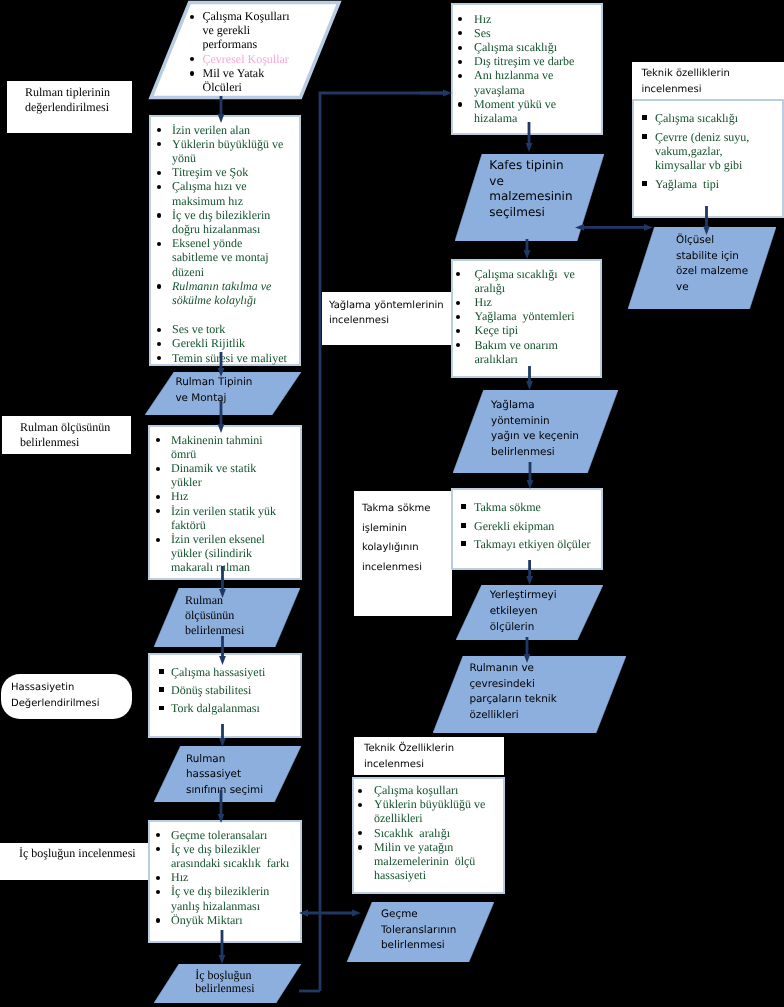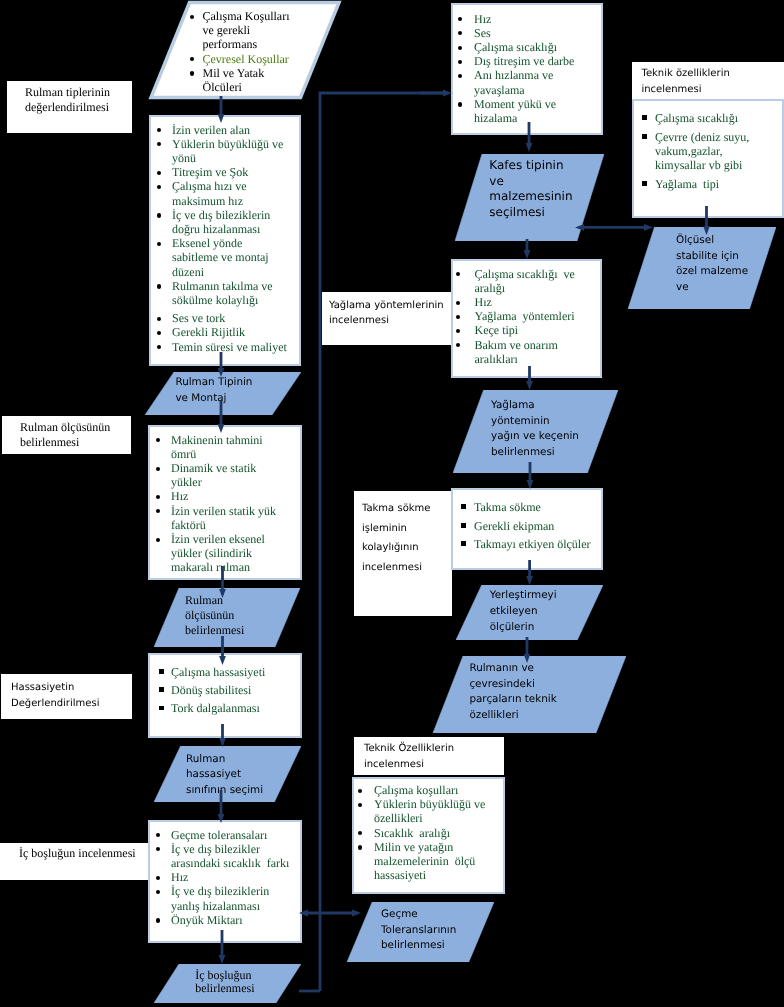--- a/index.html
+++ b/index.html
@@ -29,50 +29,50 @@
   .sns{font-family:"DejaVu Sans",sans-serif;}
 </style>
 </head>
 <body>
 
 <div class="stage">
 <div class="plabel" style="left:7px;top:81px;width:125px;height:52px;"><span class="srf" style="position:absolute;left:18px;top:4px;font-size:12.0px;line-height:14.7px;">Rulman tiplerinin
 değerlendirilmesi</span></div>
 <div class="plabel" style="left:2px;top:416px;width:129px;height:38px;"><span class="srf" style="position:absolute;left:18px;top:4px;font-size:12.0px;line-height:14.7px;">Rulman ölçüsünün
 belirlenmesi</span></div>
-<div class="plabel" style="left:1px;top:674px;width:131px;height:45px;"><span class="sns" style="position:absolute;left:10px;top:6px;font-size:10.0px;line-height:16.0px;">Hassasiyetin
+<div class="plabel" style="left:1px;top:674px;width:131px;height:45px;border-radius:19px;"><span class="sns" style="position:absolute;left:10px;top:6px;font-size:10.0px;line-height:16.0px;">Hassasiyetin
 Değerlendirilmesi</span></div>
 <div class="plabel" style="left:0px;top:843px;width:149px;height:37px;"><span class="srf" style="position:absolute;left:19px;top:3px;font-size:12.0px;line-height:14.7px;">İç boşluğun incelenmesi</span></div>
 <div class="pgram" style="left:147px;top:0px;width:196px;height:102px;">
   <svg width="196" height="102" viewBox="0 0 196 102">
         <polygon points="42.5,2.5 192,2.5 153.5,97.5 4,97.5" fill="#FFFFFF" stroke="#B8CCE4" stroke-width="3.5"></polygon>
       </svg>
   <ul style="position:absolute;left:43px;top:9px;width:155px;margin:0;padding:0;list-style:none;">
     <li class="srf" style="position:relative;padding-left:12.5px;white-space:pre-wrap;font-size:12.0px;line-height:14.2px;color:#000;"><span style="position:absolute;left:0px;top:5.6px;width:4.2px;height:4.2px;background:#000;border-radius:50%;"></span><span>Çalışma Koşulları
 ve gerekli
 performans</span></li>
-    <li class="srf" style="position:relative;padding-left:12.5px;white-space:pre-wrap;font-size:12.0px;line-height:14.2px;color:#4d7c0f;"><span style="position:absolute;left:0px;top:5.6px;width:4.2px;height:4.2px;background:#000;border-radius:50%;"></span><span>Çevresel Koşullar</span></li>
+    <li class="srf" style="position:relative;padding-left:12.5px;white-space:pre-wrap;font-size:12.0px;line-height:14.2px;color:#f9a8d4;"><span style="position:absolute;left:0px;top:5.6px;width:4.2px;height:4.2px;background:#000;border-radius:50%;"></span><span>Çevresel Koşullar</span></li>
     <li class="srf" style="position:relative;padding-left:12.5px;white-space:pre-wrap;font-size:12.0px;line-height:14.2px;color:#000;"><span style="position:absolute;left:0px;top:5.6px;width:4.2px;height:4.2px;background:#000;border-radius:50%;"></span><span>Mil ve Yatak
 Ölcüleri</span></li>
   </ul>
 </div>
 <div class="wbox" style="left:149px;top:115px;width:152px;height:251px;">
   <ul style="padding-top:5.5px;padding-left:0px;">
     <li style="font-size:12px;line-height:14.2px;padding-left:21px;margin-bottom:0px;"><span class="bul dot" style="left:5.5px;top:5.6px;width:4.2px;height:4.2px;"></span><span>İzin verilen alan</span></li>
     <li style="font-size:12px;line-height:14.2px;padding-left:21px;margin-bottom:0px;"><span class="bul dot" style="left:5.5px;top:5.6px;width:4.2px;height:4.2px;"></span><span>Yüklerin büyüklüğü ve
 yönü</span></li>
     <li style="font-size:12px;line-height:14.2px;padding-left:21px;margin-bottom:0px;"><span class="bul dot" style="left:5.5px;top:5.6px;width:4.2px;height:4.2px;"></span><span>Titreşim ve Şok</span></li>
     <li style="font-size:12px;line-height:14.2px;padding-left:21px;margin-bottom:0px;"><span class="bul dot" style="left:5.5px;top:5.6px;width:4.2px;height:4.2px;"></span><span>Çalışma hızı ve
 maksimum hız</span></li>
     <li style="font-size:12px;line-height:14.2px;padding-left:21px;margin-bottom:0px;"><span class="bul dot" style="left:5.5px;top:5.6px;width:4.2px;height:4.2px;"></span><span>İç ve dış bileziklerin
 doğru hizalanması</span></li>
     <li style="font-size:12px;line-height:14.2px;padding-left:21px;margin-bottom:0px;"><span class="bul dot" style="left:5.5px;top:5.6px;width:4.2px;height:4.2px;"></span><span>Eksenel yönde
 sabitleme ve montaj
 düzeni</span></li>
-    <li style="font-size:12px;line-height:14.2px;padding-left:21px;margin-bottom:4px;"><span class="bul dot" style="left:5.5px;top:5.6px;width:4.2px;height:4.2px;"></span><span>Rulmanın takılma ve
+    <li style="font-size:12px;line-height:14.2px;padding-left:21px;margin-bottom:15px;font-style:italic;"><span class="bul dot" style="left:5.5px;top:5.6px;width:4.2px;height:4.2px;"></span><span>Rulmanın takılma ve
 sökülme kolaylığı</span></li>
     <li style="font-size:12px;line-height:14.2px;padding-left:21px;margin-bottom:0px;"><span class="bul dot" style="left:5.5px;top:5.6px;width:4.2px;height:4.2px;"></span><span>Ses ve tork</span></li>
     <li style="font-size:12px;line-height:14.2px;padding-left:21px;margin-bottom:0px;"><span class="bul dot" style="left:5.5px;top:5.6px;width:4.2px;height:4.2px;"></span><span>Gerekli Rijitlik</span></li>
     <li style="font-size:12px;line-height:14.2px;padding-left:21px;margin-bottom:0px;"><span class="bul dot" style="left:5.5px;top:5.6px;width:4.2px;height:4.2px;"></span><span>Temin süresi ve maliyet</span></li>
   </ul>
 </div>
 <div class="pgram" style="left:145px;top:372px;width:156px;height:43px;">
   <svg width="156" height="43" viewBox="0 0 156 43">
         <polygon points="29,0 156,0 127,43 0,43" fill="#8DAFDE" stroke="#8DAFDE" stroke-width="0.6"></polygon>
       </svg>

